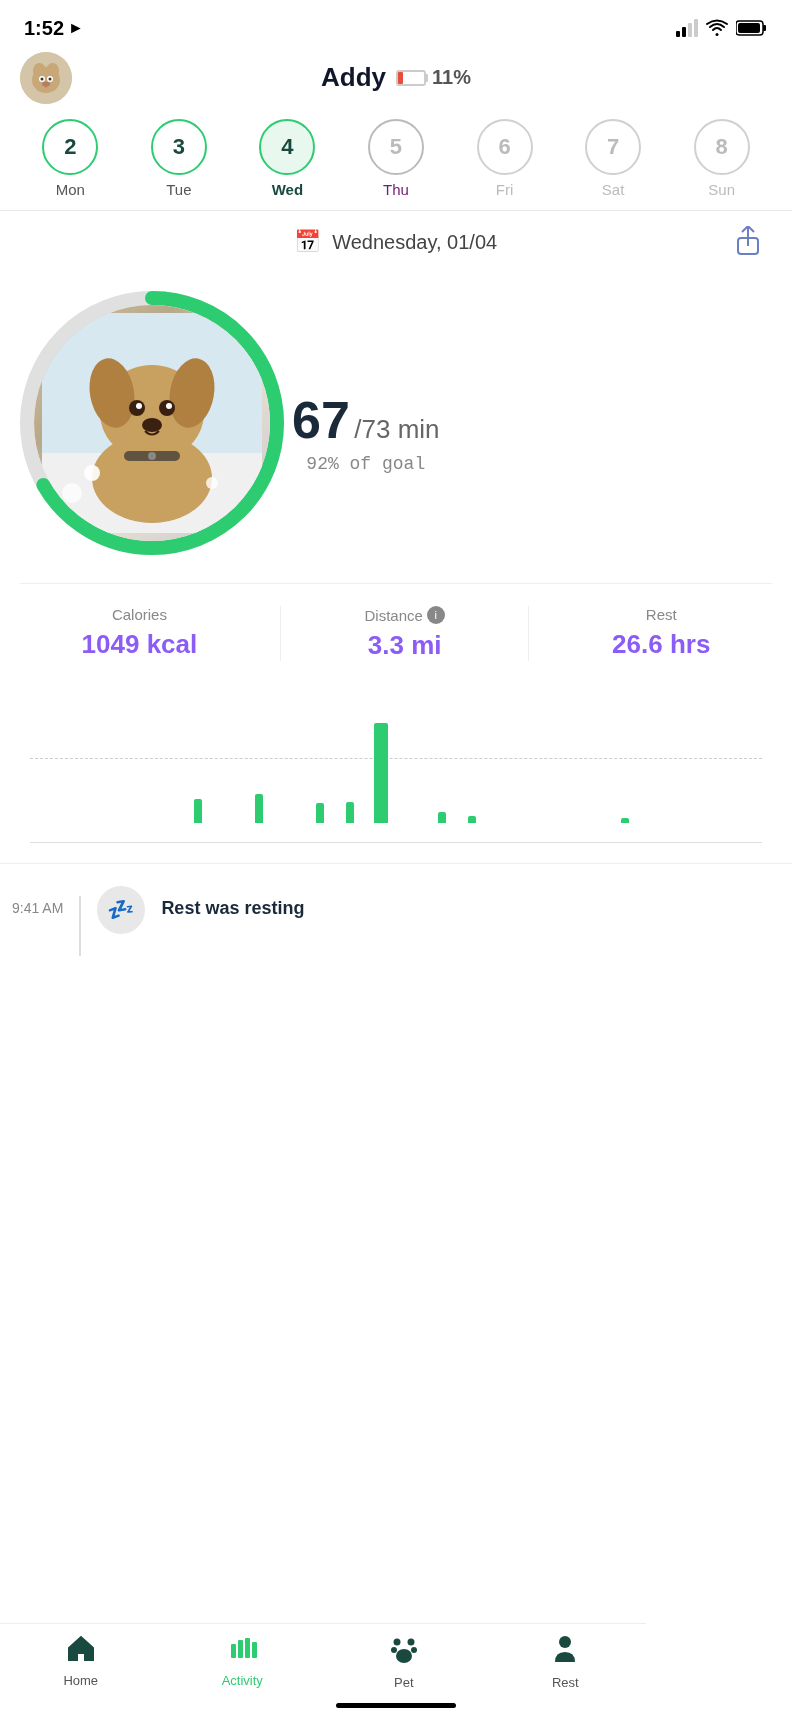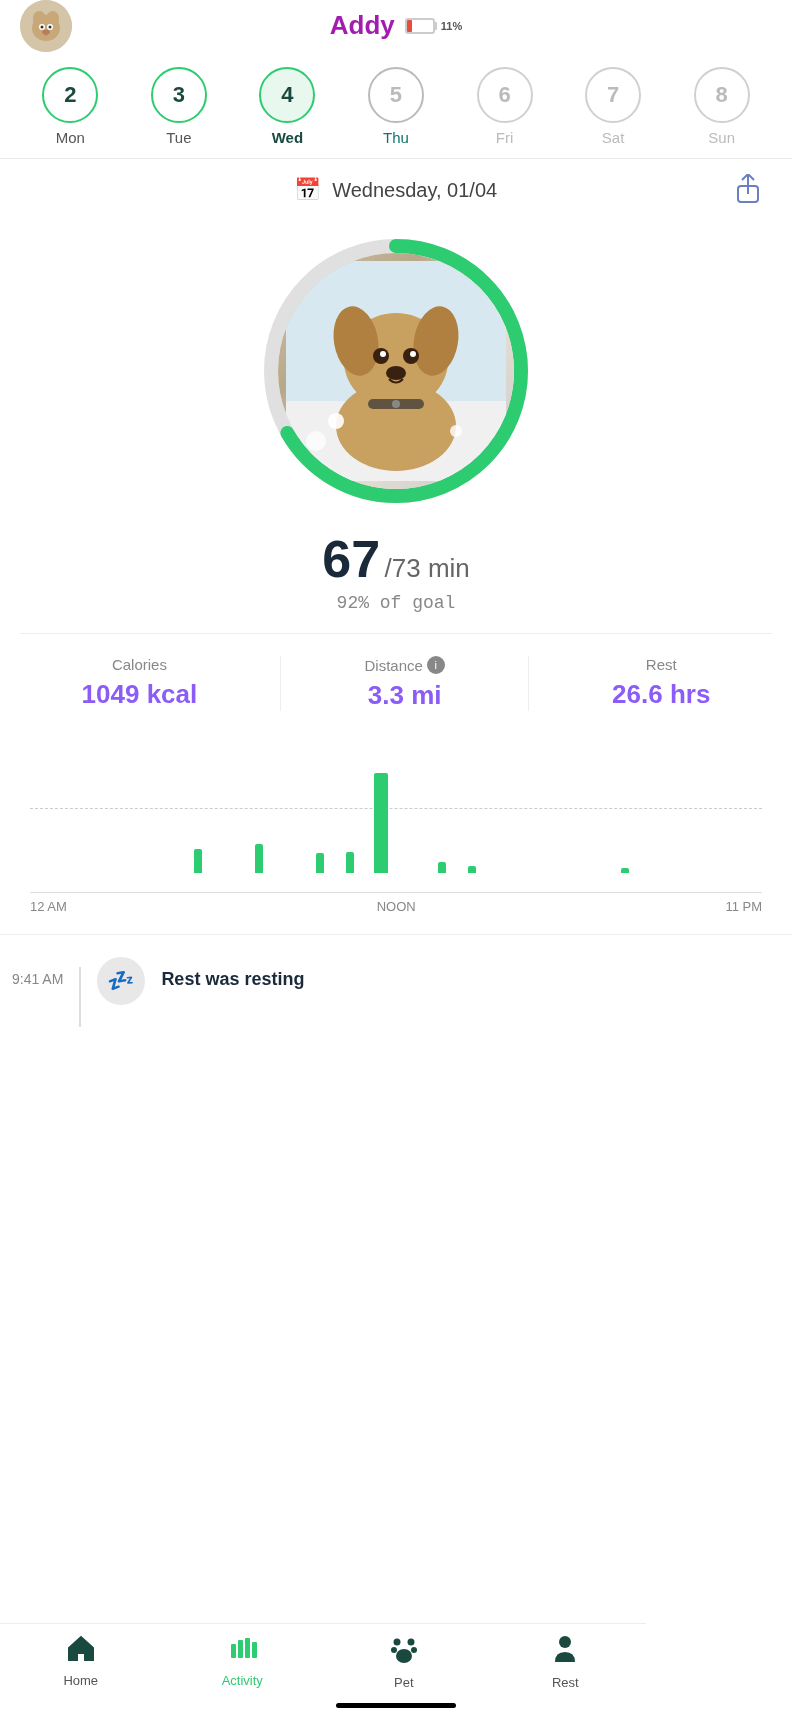--- a/index.html
+++ b/index.html
@@ -165,23 +165,24 @@
       height: 40px;
       display: flex;
       align-items: center;
       justify-content: center;
       cursor: pointer;
     }
 
     
     .ring-container {
       display: flex;
-      flex-direction: column;
+      flex-direction: row;
       align-items: center;
       padding: 10px 0 20px;
+      margin-left: 12px;
     }
     .ring-wrap {
       position: relative;
       width: 280px;
       height: 280px;
     }
     .ring-svg {
       position: absolute;
       top: 0; left: 0;
       width: 100%; height: 100%;
@@ -383,44 +384,69 @@
 
     .page-content {
       padding-bottom: 100px;
     }
   </style>
 </head>
 <body>
 
 <div class="page-content">
 
+  <div class="status-bar">
+    <div class="status-time">
+      <span>1:52</span>
+      <span style="font-size:16px;">►</span>
+    </div>
+    <div class="status-icons">
+      <div class="signal-bars">
+        <div class="signal-bar" style="height:6px;"></div>
+        <div class="signal-bar" style="height:10px;"></div>
+        <div class="signal-bar" style="height:14px; background:#ccc;"></div>
+        <div class="signal-bar" style="height:18px; background:#ccc;"></div>
+      </div>
+      <svg width="22" height="18" viewBox="0 0 22 18">
+        <path d="M11 14 a1.5 1.5 0 1 1 0 3 a1.5 1.5 0 0 1 0-3z" fill="#000"></path>
+        <path d="M7 11 Q11 7 15 11" stroke="#000" stroke-width="2" fill="none" stroke-linecap="round"></path>
+        <path d="M4 8 Q11 2 18 8" stroke="#000" stroke-width="2" fill="none" stroke-linecap="round"></path>
+        <path d="M1 5 Q11 -2 21 5" stroke="#000" stroke-width="2" fill="none" stroke-linecap="round"></path>
+      </svg>
+      <svg width="32" height="18" viewBox="0 0 32 18">
+        <rect x="0" y="2" width="27" height="14" rx="3" ry="3" stroke="#000" stroke-width="1.5" fill="none"></rect>
+        <rect x="27" y="6" width="3" height="6" rx="1" fill="#000"></rect>
+        <rect x="2" y="4" width="22" height="10" rx="2" fill="#000"></rect>
+      </svg>
+    </div>
+  </div>
 
   <div class="header">
     <div class="avatar">
       <svg width="52" height="52" viewBox="0 0 52 52">
         <circle cx="26" cy="26" r="26" fill="#d4c5a9"></circle>
 
         <ellipse cx="26" cy="28" rx="14" ry="13" fill="#c8a878"></ellipse>
         <ellipse cx="20" cy="20" rx="7" ry="9" fill="#c8a878" transform="rotate(-15 20 20)"></ellipse>
         <ellipse cx="32" cy="20" rx="7" ry="9" fill="#c8a878" transform="rotate(15 32 20)"></ellipse>
         <circle cx="22" cy="27" r="3" fill="#fff"></circle>
         <circle cx="30" cy="27" r="3" fill="#fff"></circle>
         <circle cx="22" cy="27" r="1.5" fill="#333"></circle>
         <circle cx="30" cy="27" r="1.5" fill="#333"></circle>
         <ellipse cx="26" cy="32" rx="4" ry="2.5" fill="#b08060"></ellipse>
         <circle cx="26" cy="34" r="1.5" fill="#cc7755"></circle>
       </svg>
     </div>
     <div class="pet-name">
-      <span style="font-size:26px; font-weight:800; color:#a21caf;">Addy</span>
+      <span style="font-size:26px; font-weight:800; color:#0f172a;">Addy</span>
       <div class="battery-indicator">
         <div class="battery-box">
           <div class="battery-fill"></div>
         </div>
-        <span style="font-size:11px; color:#555;">11%</span>
+        <span style="font-size:20px; color:#555;">11%</span>
       </div>
     </div>
   </div>
 
   <div class="day-selector">
     <div class="day-item">
       <div class="day-circle past">
         <span>2</span>
       </div>
       <span class="day-label">Mon</span>
@@ -434,21 +460,21 @@
     <div class="day-item">
       <div class="day-circle active" style="background:#e8f8ef;">
         <span>4</span>
       </div>
       <span class="day-label active">Wed</span>
     </div>
     <div class="day-item">
       <div class="day-circle future" style="border-color:#bbb;">
         <span>5</span>
       </div>
-      <span class="day-label" style="color:#0f766e;">Thu</span>
+      <span class="day-label" style="color:#701a75;">Thu</span>
     </div>
     <div class="day-item">
       <div class="day-circle future">
         <span>6</span>
       </div>
       <span class="day-label future">Fri</span>
     </div>
     <div class="day-item">
       <div class="day-circle future">
         <span>7</span>
@@ -585,25 +611,20 @@
           <div class="chart-bar-wrap"></div>
           <div class="chart-bar-wrap">
             <div class="chart-bar" style="height: 5.33333px; width: 8px;"></div>
           </div>
           <div class="chart-bar-wrap"></div>
           <div class="chart-bar-wrap"></div>
           <div class="chart-bar-wrap"></div>
           <div class="chart-bar-wrap"></div>
         </div>
       <div class="chart-baseline"></div>
-    </div>
-    <div class="chart-labels">
-      <span>12 AM</span>
-      <span>NOON</span>
-      <span>11 PM</span>
     </div>
   </div>
 
   <div class="timeline-section">
     <div class="timeline-item">
       <div>
         <div style="font-size:14px; color:#888; margin-top:14px;">9:41 AM</div>
       </div>
       <div class="timeline-line"></div>
       <div class="timeline-icon">

